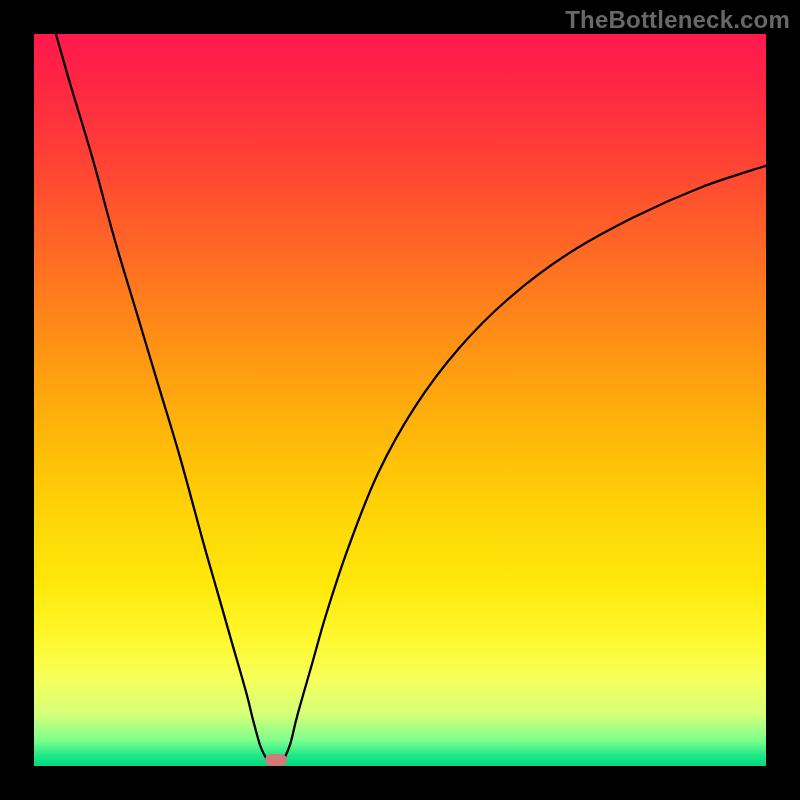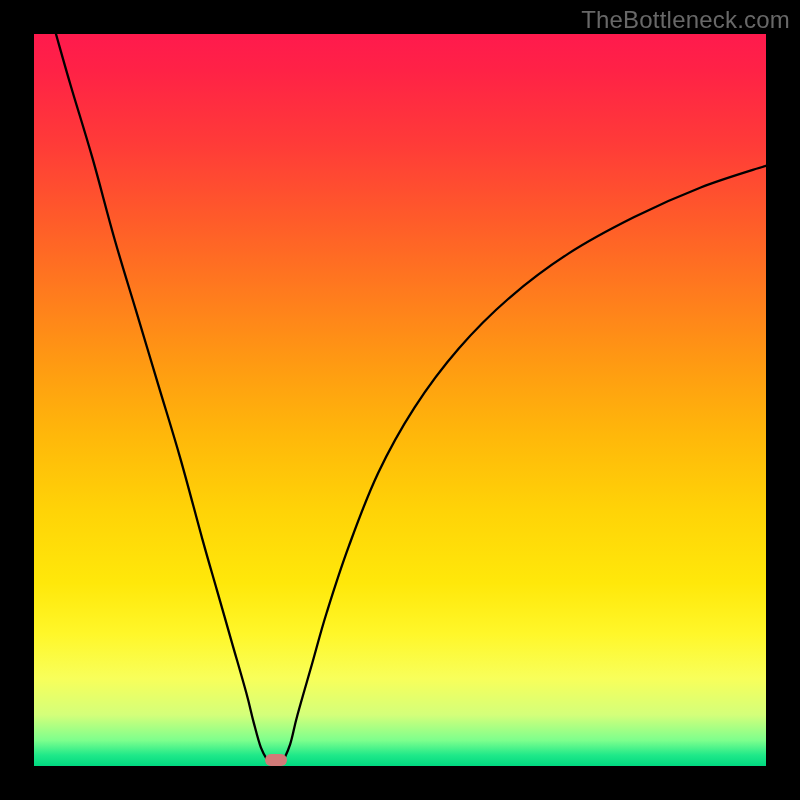--- a/index.html
+++ b/index.html
@@ -22,21 +22,21 @@
     position: absolute;
     inset: 0;
   }
   .watermark {
     position: absolute;
     top: 6px;
     right: 10px;
     font-family: Arial, Helvetica, sans-serif;
     font-size: 24px;
     color: #686868;
-    font-weight: 400;
+    font-weight: 700;
     letter-spacing: 0.2px;
   }
   svg.curve {
     position: absolute;
     inset: 0;
   }
   .bottom-marker {
     position: absolute;
     width: 22px;
     height: 12px;

